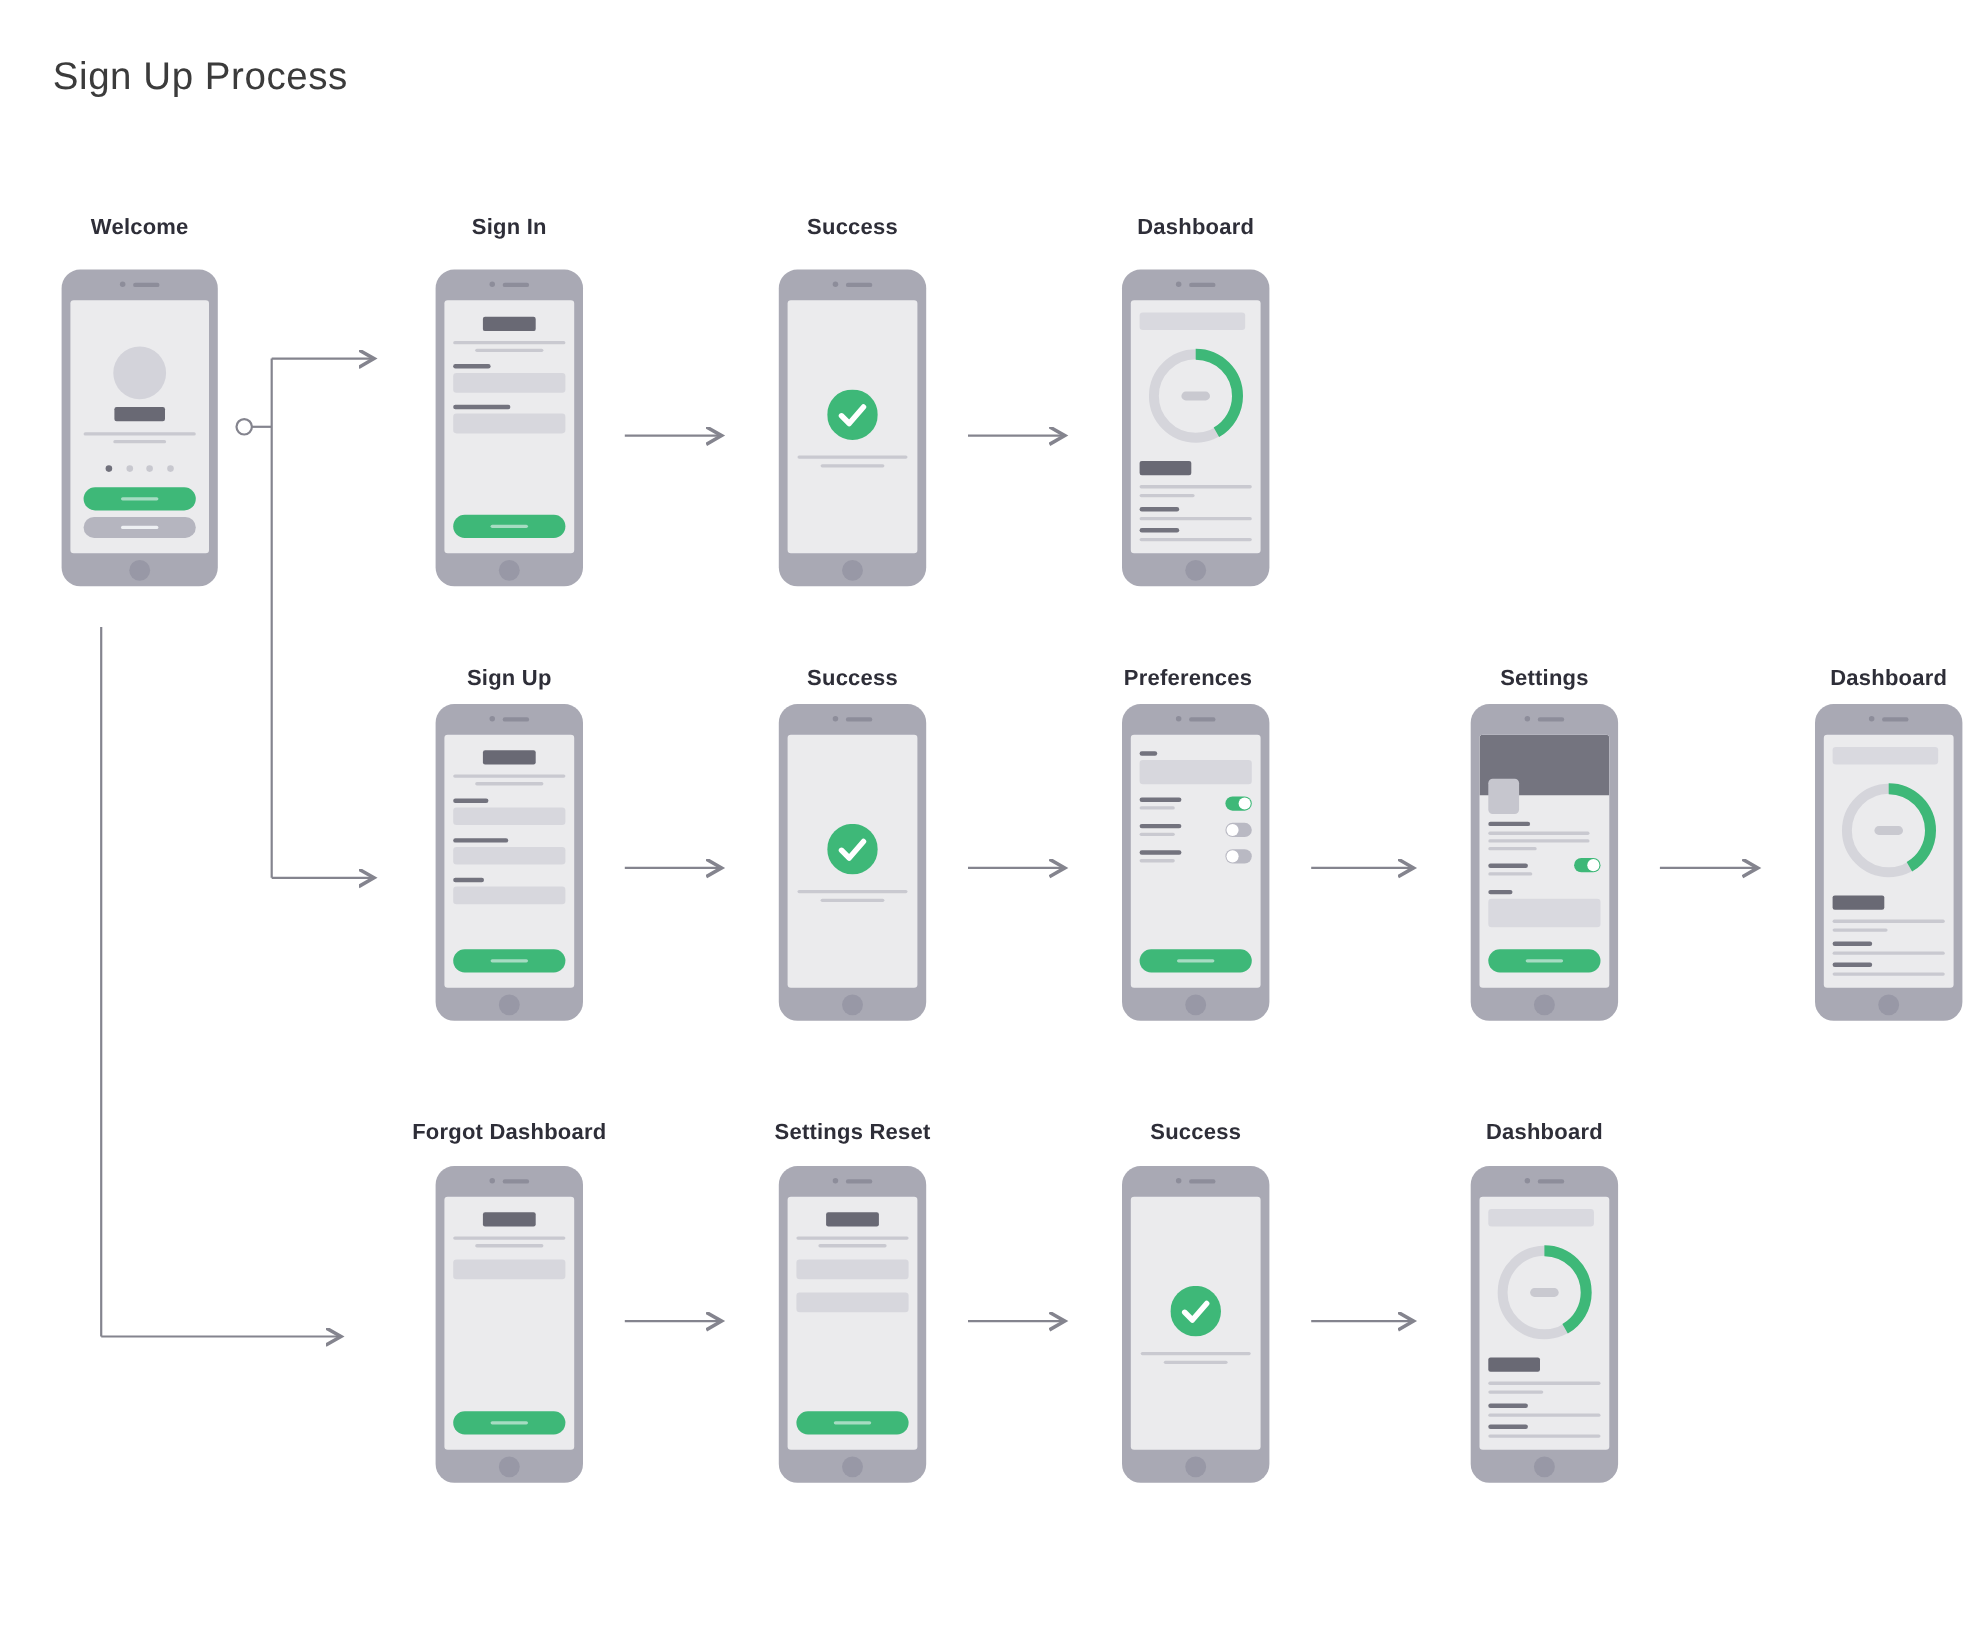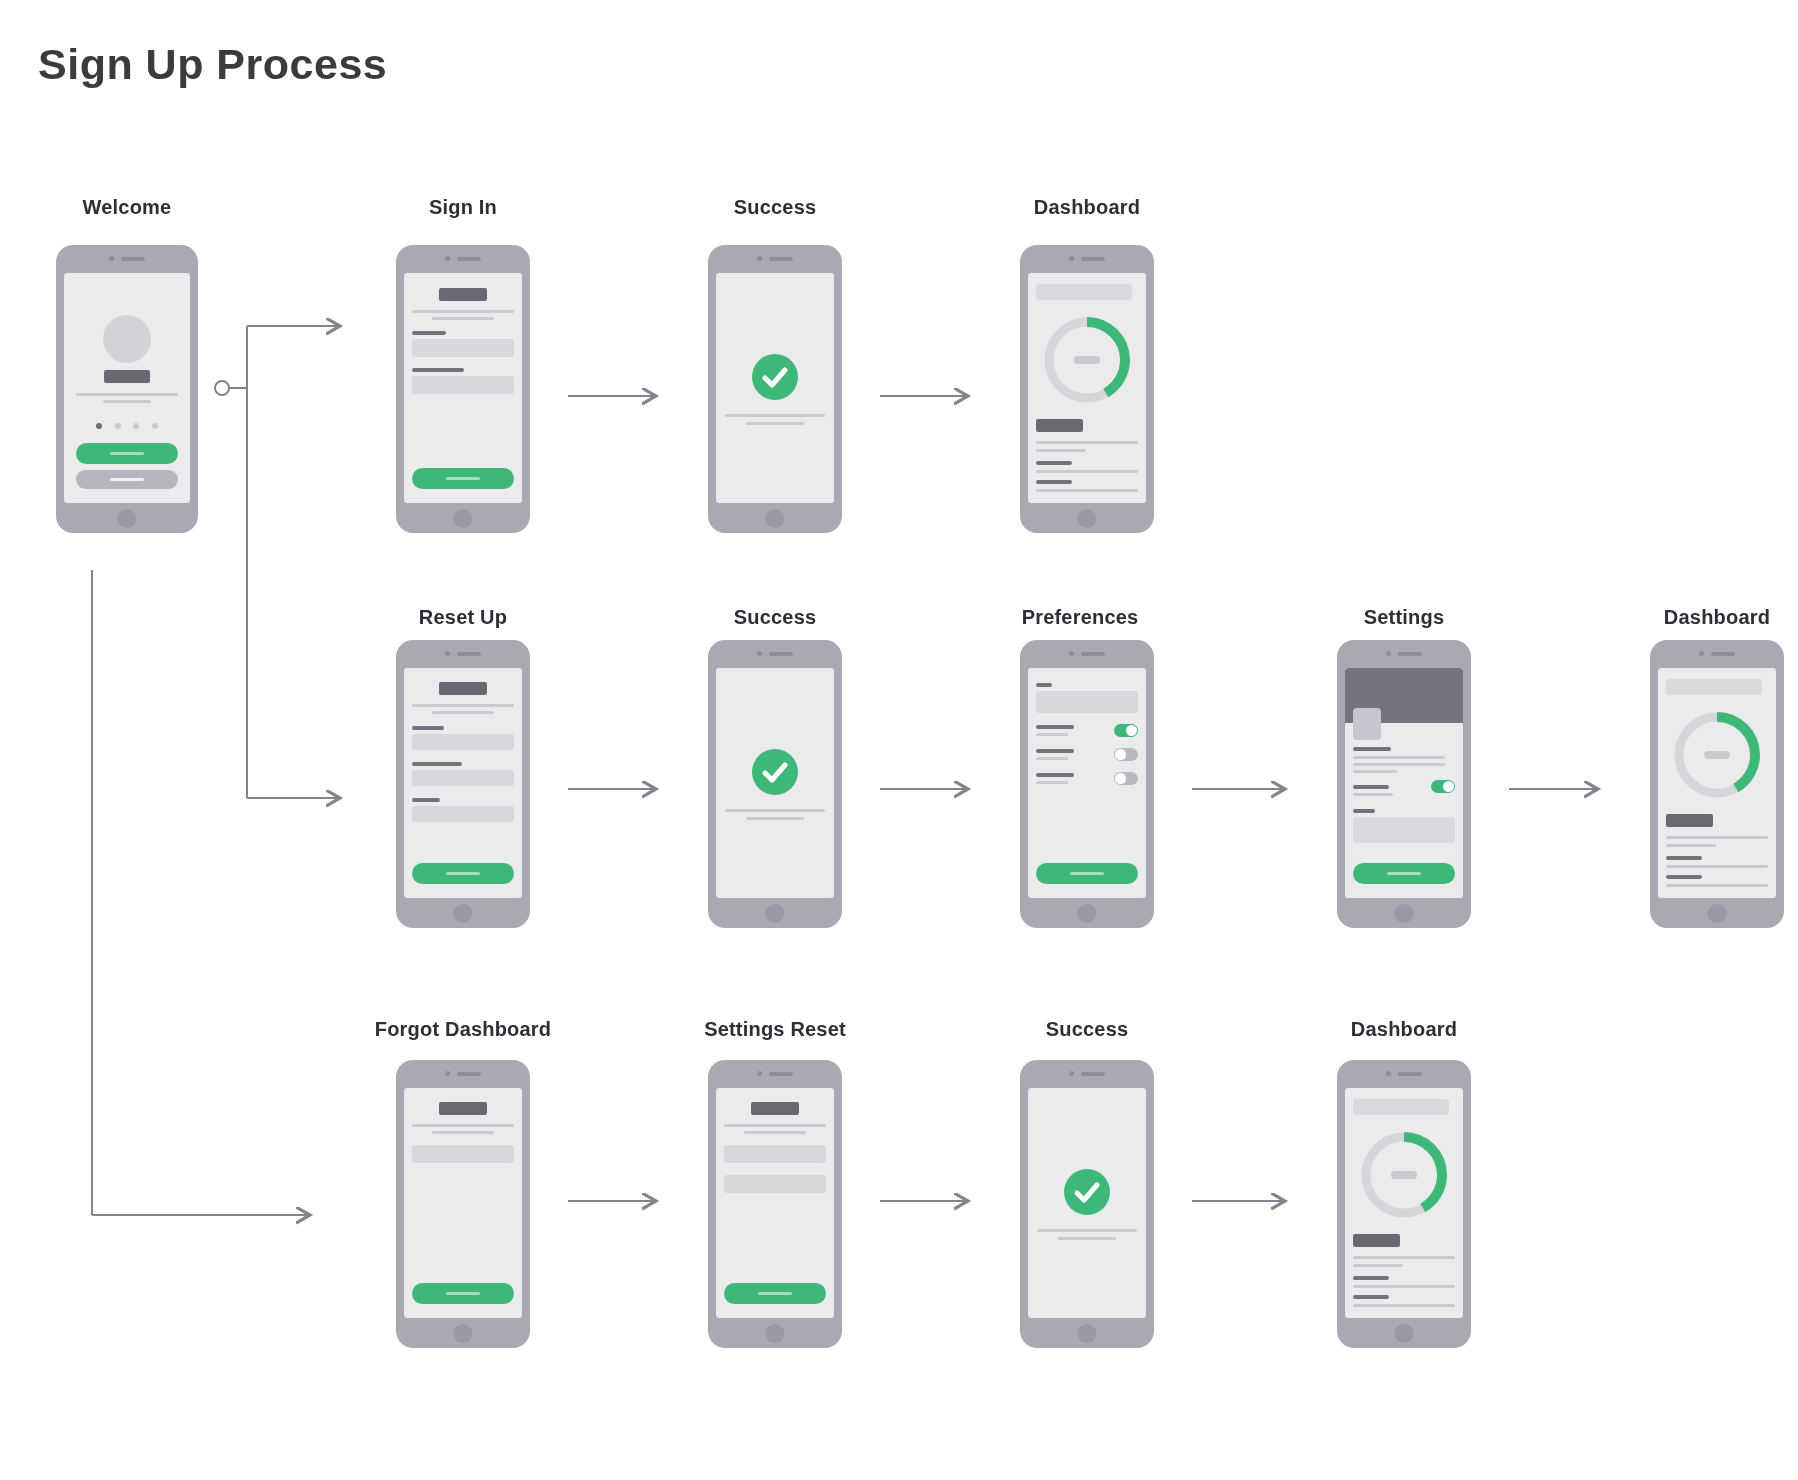--- a/index.html
+++ b/index.html
@@ -1,18 +1,18 @@
 <!DOCTYPE html>
 <html><head>
 <meta charset="utf-8">
 <style>
   html,body{margin:0;padding:0;background:#fff}
   #canvas{position:relative;width:1798px;height:1480px;background:#ffffff;overflow:hidden;
           font-family:"Liberation Sans",sans-serif}
-  #title{position:absolute;left:38px;top:40px;margin:0;font-weight:700;font-size:43px;
+  #title{position:absolute;left:38px;top:40px;margin:10px;font-weight:400;font-size:35px;
          color:#3b3b3b;letter-spacing:.5px}
   .label{position:absolute;width:220px;text-align:center;font-weight:bold;font-size:20px;
          color:#2e2e38;letter-spacing:.2px}
   .phone{position:absolute;background:#a9a9b4;border-radius:17px;height:288px}
   .screen{position:absolute;top:28px;height:230px;background:#ebebed;border-radius:3px;overflow:hidden}
   .speaker{position:absolute;top:11px;left:50%;transform:translateX(-50%);display:flex;align-items:center;gap:7px}
   .sp-dot{width:5px;height:5px;border-radius:50%;background:#8d8d9a}
   .sp-bar{width:24px;height:4px;border-radius:2px;background:#8d8d9a}
   .home{position:absolute;bottom:5px;left:50%;transform:translateX(-50%);width:19px;height:19px;
         border-radius:50%;background:#9898a6}
@@ -150,21 +150,21 @@
           <div class="el blk-dark" style="left:8px;top:146px;width:47px;height:13px;"></div>
           <div class="el ln" style="left:8px;top:168px;width:102px;height:3px;"></div>
           <div class="el ln" style="left:8px;top:176px;width:50px;height:3px;"></div>
           <div class="el blk-mid" style="left:8px;top:188px;width:36px;height:4px;"></div>
           <div class="el ln" style="left:8px;top:197px;width:102px;height:3px;"></div>
           <div class="el blk-mid" style="left:8px;top:207px;width:36px;height:4px;"></div>
           <div class="el ln" style="left:8px;top:216px;width:102px;height:3px;"></div>
         </div>
         <div class="home"></div>
       </div>
-      <div class="label" style="left:353px;top:606px">Reset Up</div>
+      <div class="label" style="left:353px;top:606px">Sign Up</div>
       <div class="phone" style="left:396px;top:640px;width:134px">
         <div class="speaker">
           <span class="sp-dot"></span>
           <span class="sp-bar"></span>
         </div>
         <div class="screen" style="left:8px;width:118px">
           <div class="el blk-dark" style="left:35px;top:14px;width:48px;height:13px;"></div>
           <div class="el ln" style="left:8px;top:36px;width:102px;height:3px;"></div>
           <div class="el ln" style="left:28px;top:43px;width:62px;height:3px;"></div>
           <div class="el blk-mid" style="left:8px;top:58px;width:32px;height:4px;"></div>

